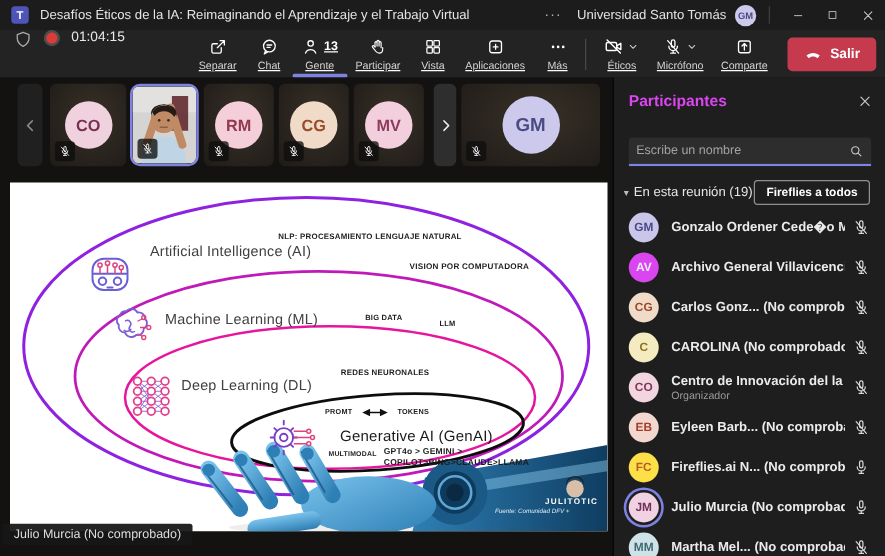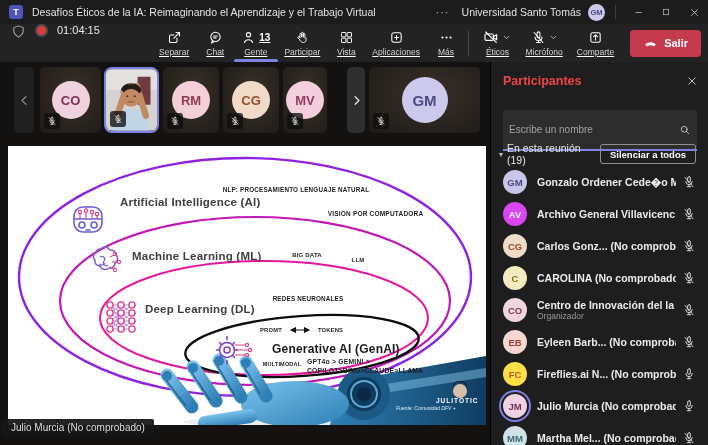--- a/index.html
+++ b/index.html
@@ -42,33 +42,33 @@
   .tile{position:absolute;top:1px;height:66px;border-radius:5px;background:radial-gradient(ellipse at 55% 40%,#383128 0%,#26211c 70%,#1e1b17 100%);display:flex;align-items:center;justify-content:center;overflow:hidden;}
   .tile.sel{border:2.5px solid #7E83E3;border-radius:8px;}
   .tav{border-radius:50%;display:flex;align-items:center;justify-content:center;font-weight:bold;}
   .tav.sm{width:38px;height:38px;font-size:13px;}
   .tav.lg{width:46px;height:46px;font-size:15px;}
   .micbadge{position:absolute;left:4px;bottom:4px;width:16px;height:16px;border-radius:3px;background:rgba(14,14,14,.78);display:flex;align-items:center;justify-content:center;color:#fff;}
 
   
   .board{position:absolute;left:8px;top:84px;width:478px;height:279px;background:#fff;overflow:hidden;}
   .board svg.bg{position:absolute;left:0;top:0;}
-  .dlabel{position:absolute;color:#404040;white-space:nowrap;z-index:5;font-weight:bold;}
+  .dlabel{position:absolute;color:#404040;white-space:nowrap;z-index:5;}
   .ring-title{font-size:11.5px;letter-spacing:.2px;}
   .ann{font-weight:bold;color:#1d1d1d;letter-spacing:.2px;}
   .dicon{position:absolute;z-index:4;}
   .promt-row{position:absolute;display:flex;align-items:center;gap:5px;z-index:5;}
   .presenter-pill{position:absolute;left:2px;top:357px;background:rgba(22,22,22,.94);color:#dedede;font-size:10px;padding:3px 9px;border-radius:2px;z-index:8;white-space:nowrap;}
 
   
   .panel{position:absolute;top:62px;left:490px;width:218px;height:383px;background:#1E1E1E;border-left:1px solid #000;overflow:hidden;}
   .p-head{position:absolute;top:8px;left:12px;right:10px;height:22px;display:flex;align-items:center;}
-  .p-title{font-size:12.5px;font-weight:bold;color:#ef4444;flex:1;}
+  .p-title{font-size:12.5px;font-weight:bold;color:#d946ef;flex:1;}
   .p-close{color:#cfcfcf;display:flex;}
-  .p-search{position:absolute;top:48px;left:12px;width:194px;height:41px;background:#2D2D2D;border-radius:3px 3px 0 0;border-bottom:2px solid #7E83E3;display:flex;align-items:center;}
+  .p-search{position:absolute;top:48px;left:12px;width:194px;height:23px;background:#2D2D2D;border-radius:3px 3px 0 0;border-bottom:2px solid #7E83E3;display:flex;align-items:center;}
   .p-search input{flex:1;background:transparent;border:none;outline:none;color:#c9c9c9;font-size:10px;padding:0 6px;min-width:0;}
   .p-search input::placeholder{color:#a2a2a2;}
   .p-search .sic{color:#c9c9c9;margin-right:6px;display:flex;}
   .p-section{position:absolute;top:82px;left:8px;right:12px;height:20px;display:flex;align-items:center;}
   .p-caret{color:#bdbdbd;font-size:8px;margin-right:4px;}
   .p-seclabel{font-size:10.5px;color:#e6e6e6;flex:1;}
   .muteall{height:20px;border:1px solid #8f8f8f;border-radius:3px;background:transparent;color:#fff;font-size:9.5px;font-weight:bold;padding:0 9px;}
   .plist{position:absolute;top:104px;left:0;right:0;bottom:0;overflow:hidden;}
   .prow{height:32px;display:flex;align-items:center;padding:0 12px 0 12px;}
   .pav{width:24px;height:24px;border-radius:50%;flex:none;display:flex;align-items:center;justify-content:center;font-size:9.5px;font-weight:bold;}
@@ -387,21 +387,21 @@
 
       <div class="tile" style="left:223px;width:56px">
         <span class="tav sm" style="background:#F0DAC8;color:#9A4B28">CG</span>
         <span class="micbadge">
             <svg width="10" height="10" viewBox="0 0 24 24">
               <use href="#i-mic-off"></use>
             </svg>
           </span>
       </div>
 
-      <div class="tile" style="left:283px;width:44px">
+      <div class="tile" style="left:283px;width:56px">
         <span class="tav sm" style="background:#F3CFDD;color:#8F3B5E">MV</span>
         <span class="micbadge">
             <svg width="10" height="10" viewBox="0 0 24 24">
               <use href="#i-mic-off"></use>
             </svg>
           </span>
       </div>
 
       <div class="navchip" style="left:347px;width:18px;background:#2E2E2E;color:#e8e8e8">
           <svg width="13" height="13" viewBox="0 0 24 24">
@@ -570,21 +570,21 @@
       <input type="text" placeholder="Escribe un nombre" style="">
       <span class="sic">
           <svg width="12" height="12" viewBox="0 0 24 24">
             <use href="#i-search"></use>
           </svg>
         </span>
     </div>
     <div class="p-section">
       <span class="p-caret">▾</span>
       <span class="p-seclabel">En esta reunión (19)</span>
-      <button class="muteall">Silenciar a todos</button>
+      <button class="muteall">Fireflies a todos</button>
     </div>
 
     <div class="plist">
 
       <div class="prow">
         <span class="pav" style="background:#C9C6EA;color:#4A4A85">GM</span>
         <span class="pnames">
             <span class="pname">Gonzalo Ordener Cede�o Me...</span>
           </span>
         <svg class="pmic" width="14" height="14" viewBox="0 0 24 24">

